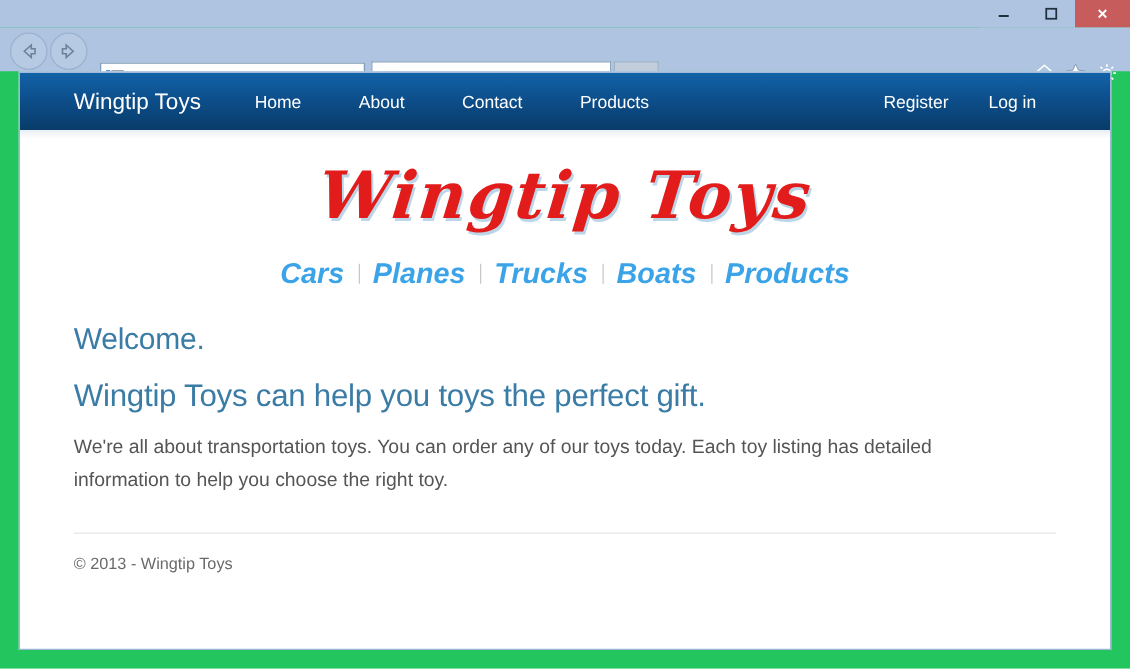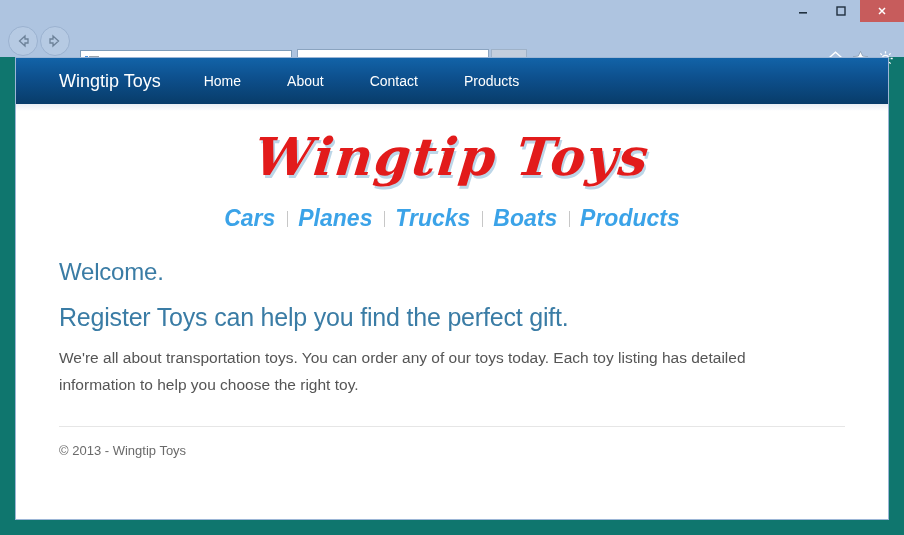--- a/index.html
+++ b/index.html
@@ -9,21 +9,21 @@
     height: 535px;
     overflow: hidden;
     font-family: "Liberation Sans", sans-serif;
   }
 
   
   .window {
     position: relative;
     width: 904px;
     height: 535px;
-    background: #0f766e;
+    background: #22c55e;
   }
 
   
   .titlebar {
     position: absolute;
     top: 0; left: 0;
     width: 904px;
     height: 22px;
     background: #aec4e0;
   }
@@ -451,20 +451,28 @@
           <li>
               <a href="#">About</a>
             </li>
           <li>
               <a href="#">Contact</a>
             </li>
           <li>
               <a href="#">Products</a>
             </li>
         </ul>
+        <ul class="nav-right">
+          <li>
+              <a href="#">Register</a>
+            </li>
+          <li>
+              <a href="#">Log in</a>
+            </li>
+        </ul>
       </div>
     </div>
 
     <div class="content">
 
       <div class="logo">
         <span class="logo-text">Wingtip Toys</span>
       </div>
 
       <div class="categories">
@@ -473,21 +481,21 @@
         <a href="#">Planes</a>
         <span class="sep"></span>
         <a href="#">Trucks</a>
         <span class="sep"></span>
         <a href="#">Boats</a>
         <span class="sep"></span>
         <a href="#">Products</a>
       </div>
 
       <h1 class="page-title">Welcome.</h1>
-      <h2 class="page-sub">Register Toys can help you find the perfect gift.</h2>
+      <h2 class="page-sub">Wingtip Toys can help you toys the perfect gift.</h2>
       <p class="body-copy">We're all about transportation toys. You can order any of our toys today. Each toy listing has detailed information to help you choose the right toy.</p>
 
       <hr class="divider">
       <div class="footer-copy">© 2013 - Wingtip Toys</div>
     </div>
 
   </div>
 </div>
 
 </body></html>

